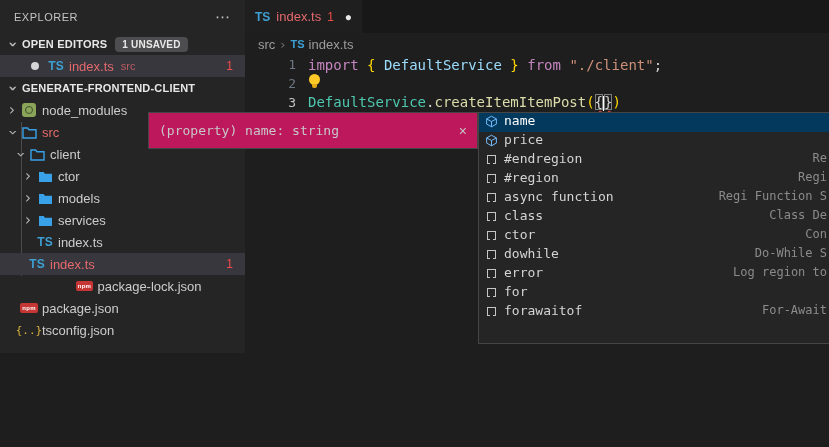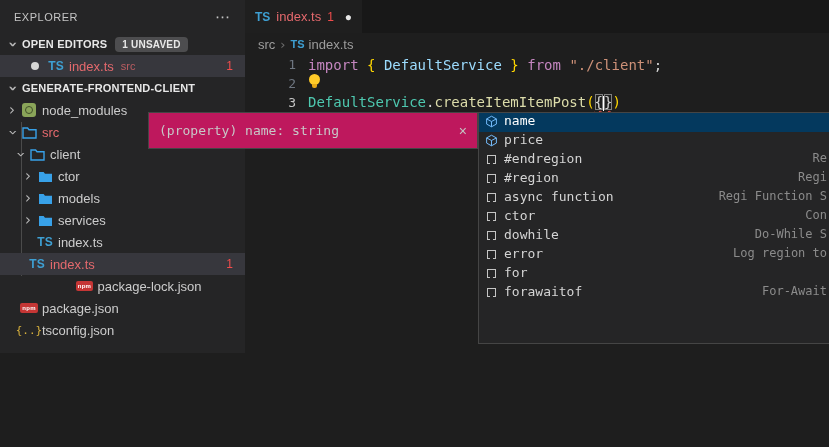--- a/index.html
+++ b/index.html
@@ -273,20 +273,27 @@
         <span class="s-icon">
           <span class="snip"></span>
         </span>
         <span class="s-label">async function</span>
         <span class="s-detail">Regi Function S</span>
       </div>
       <div class="s-row">
         <span class="s-icon">
           <span class="snip"></span>
         </span>
+        <span class="s-label">class</span>
+        <span class="s-detail">Class De</span>
+      </div>
+      <div class="s-row">
+        <span class="s-icon">
+          <span class="snip"></span>
+        </span>
         <span class="s-label">ctor</span>
         <span class="s-detail">Con</span>
       </div>
       <div class="s-row">
         <span class="s-icon">
           <span class="snip"></span>
         </span>
         <span class="s-label">dowhile</span>
         <span class="s-detail">Do-While S</span>
       </div>

